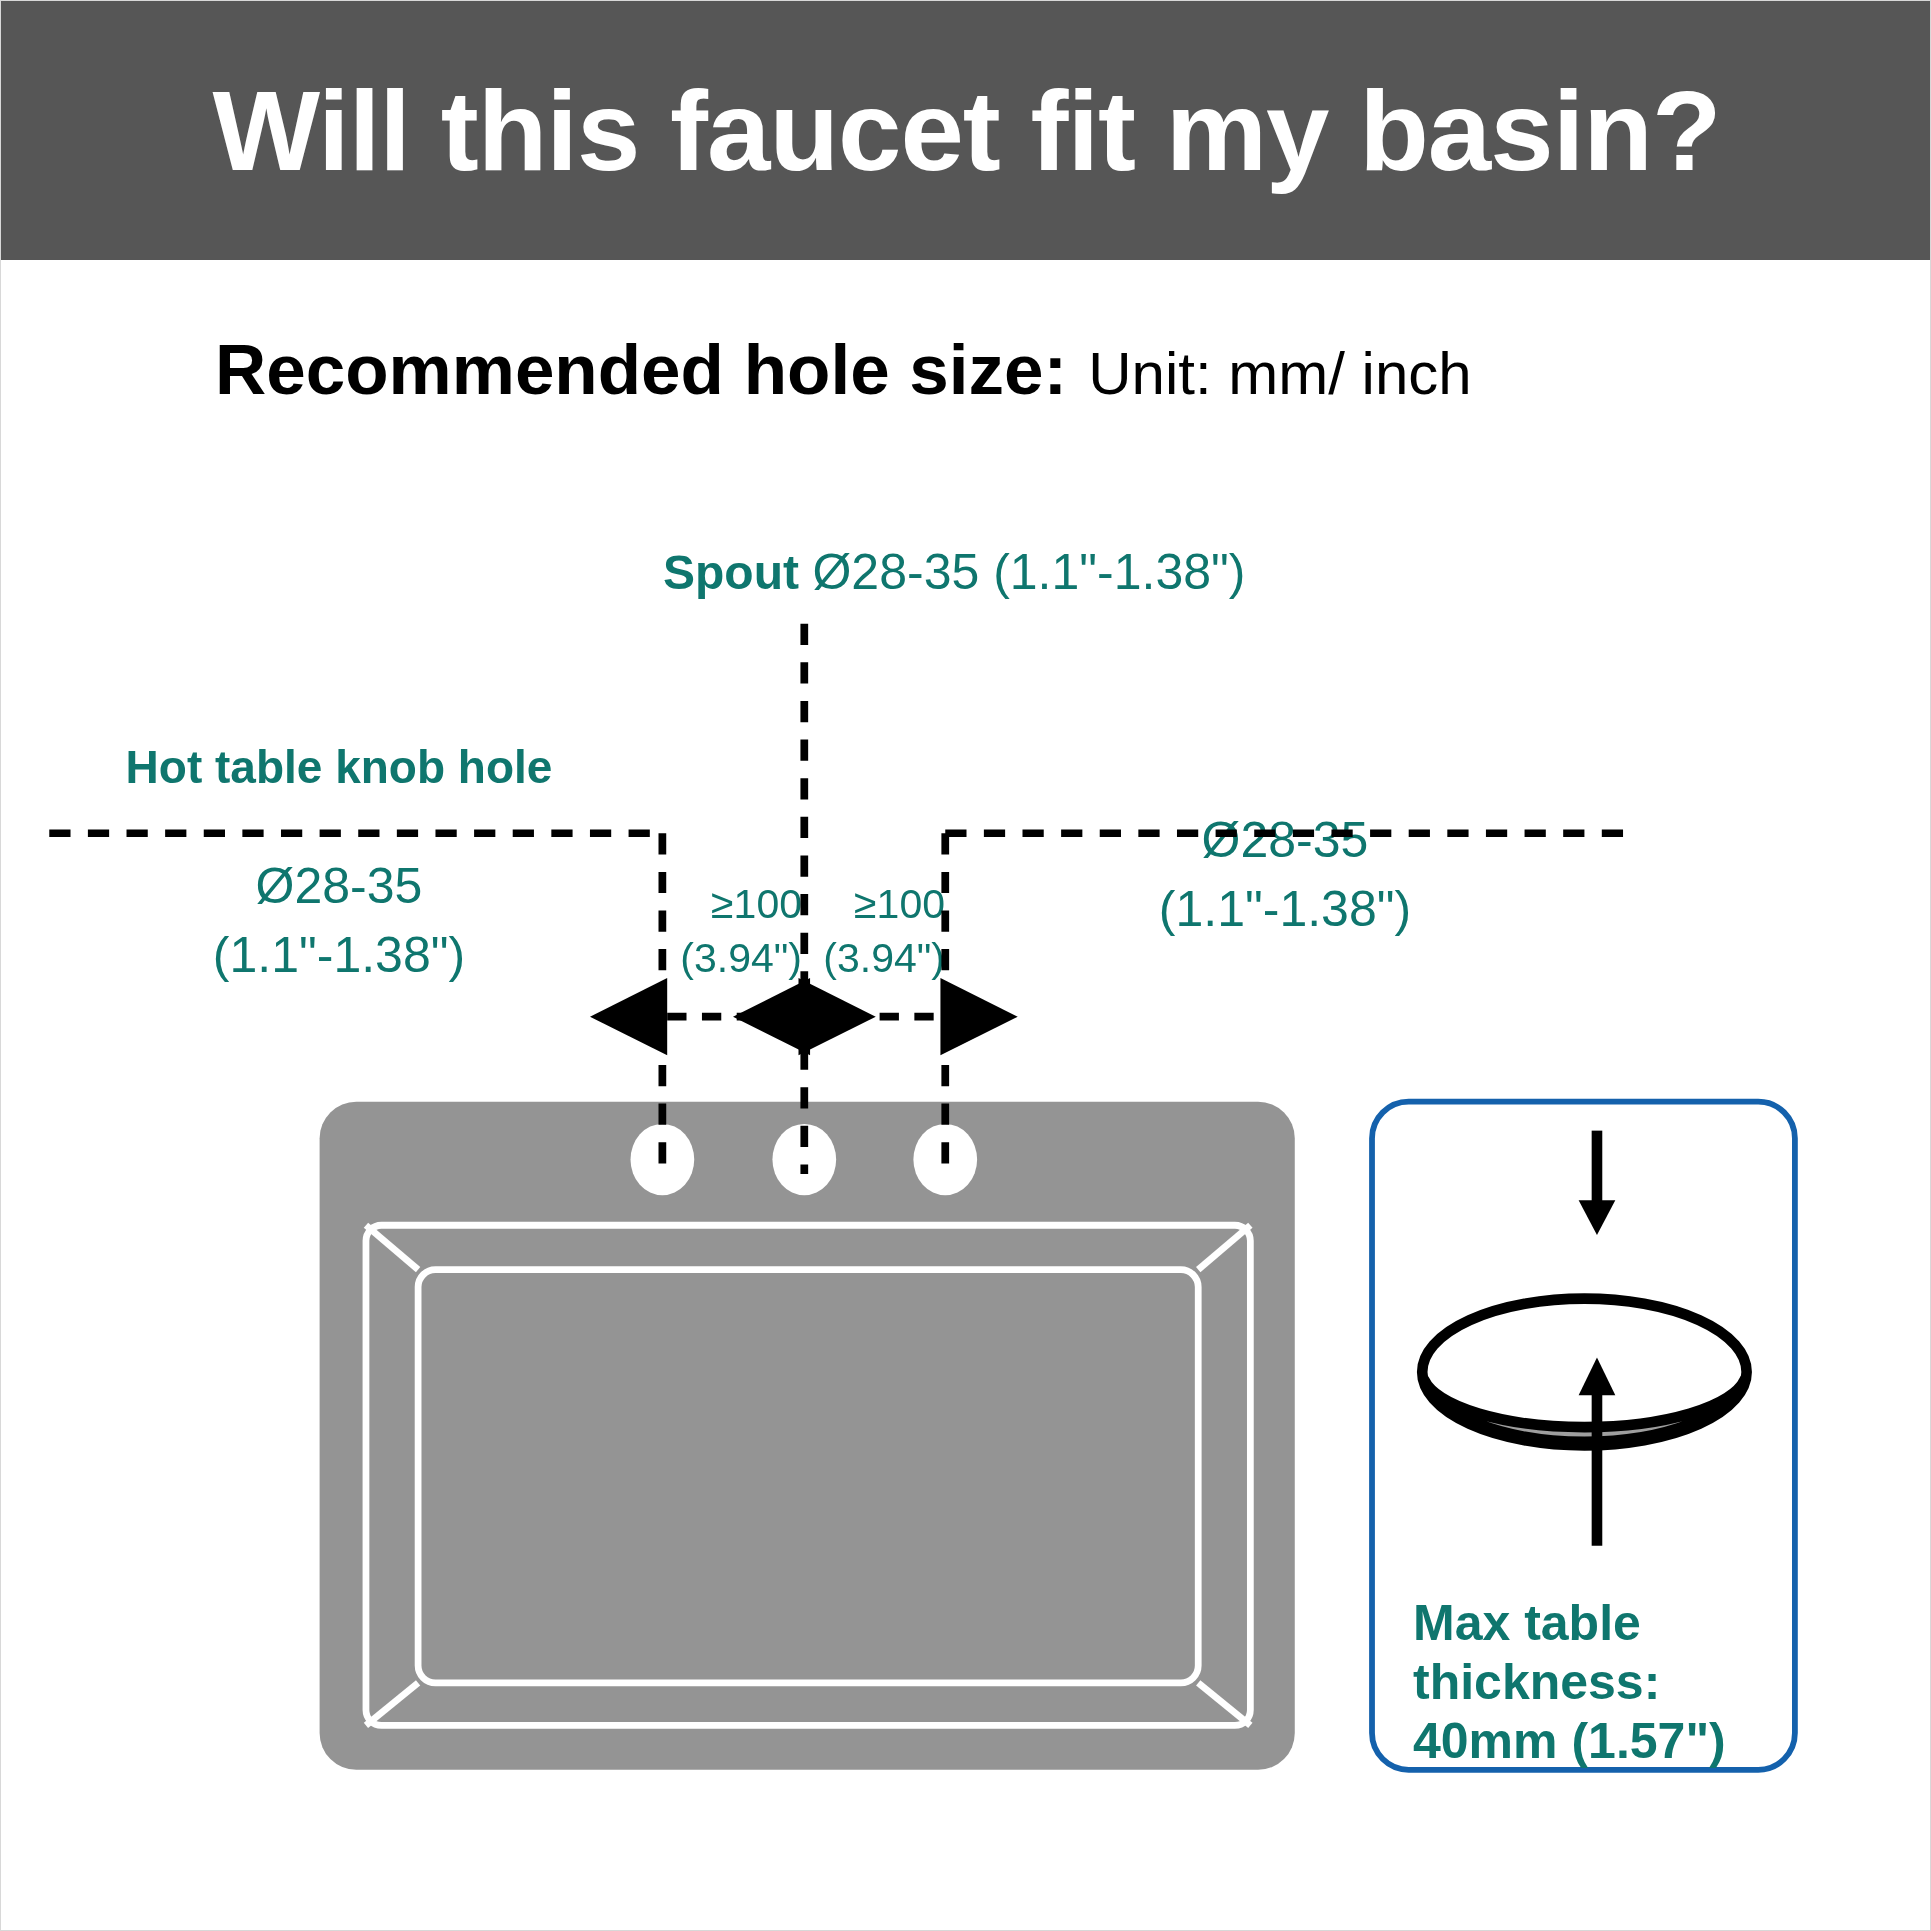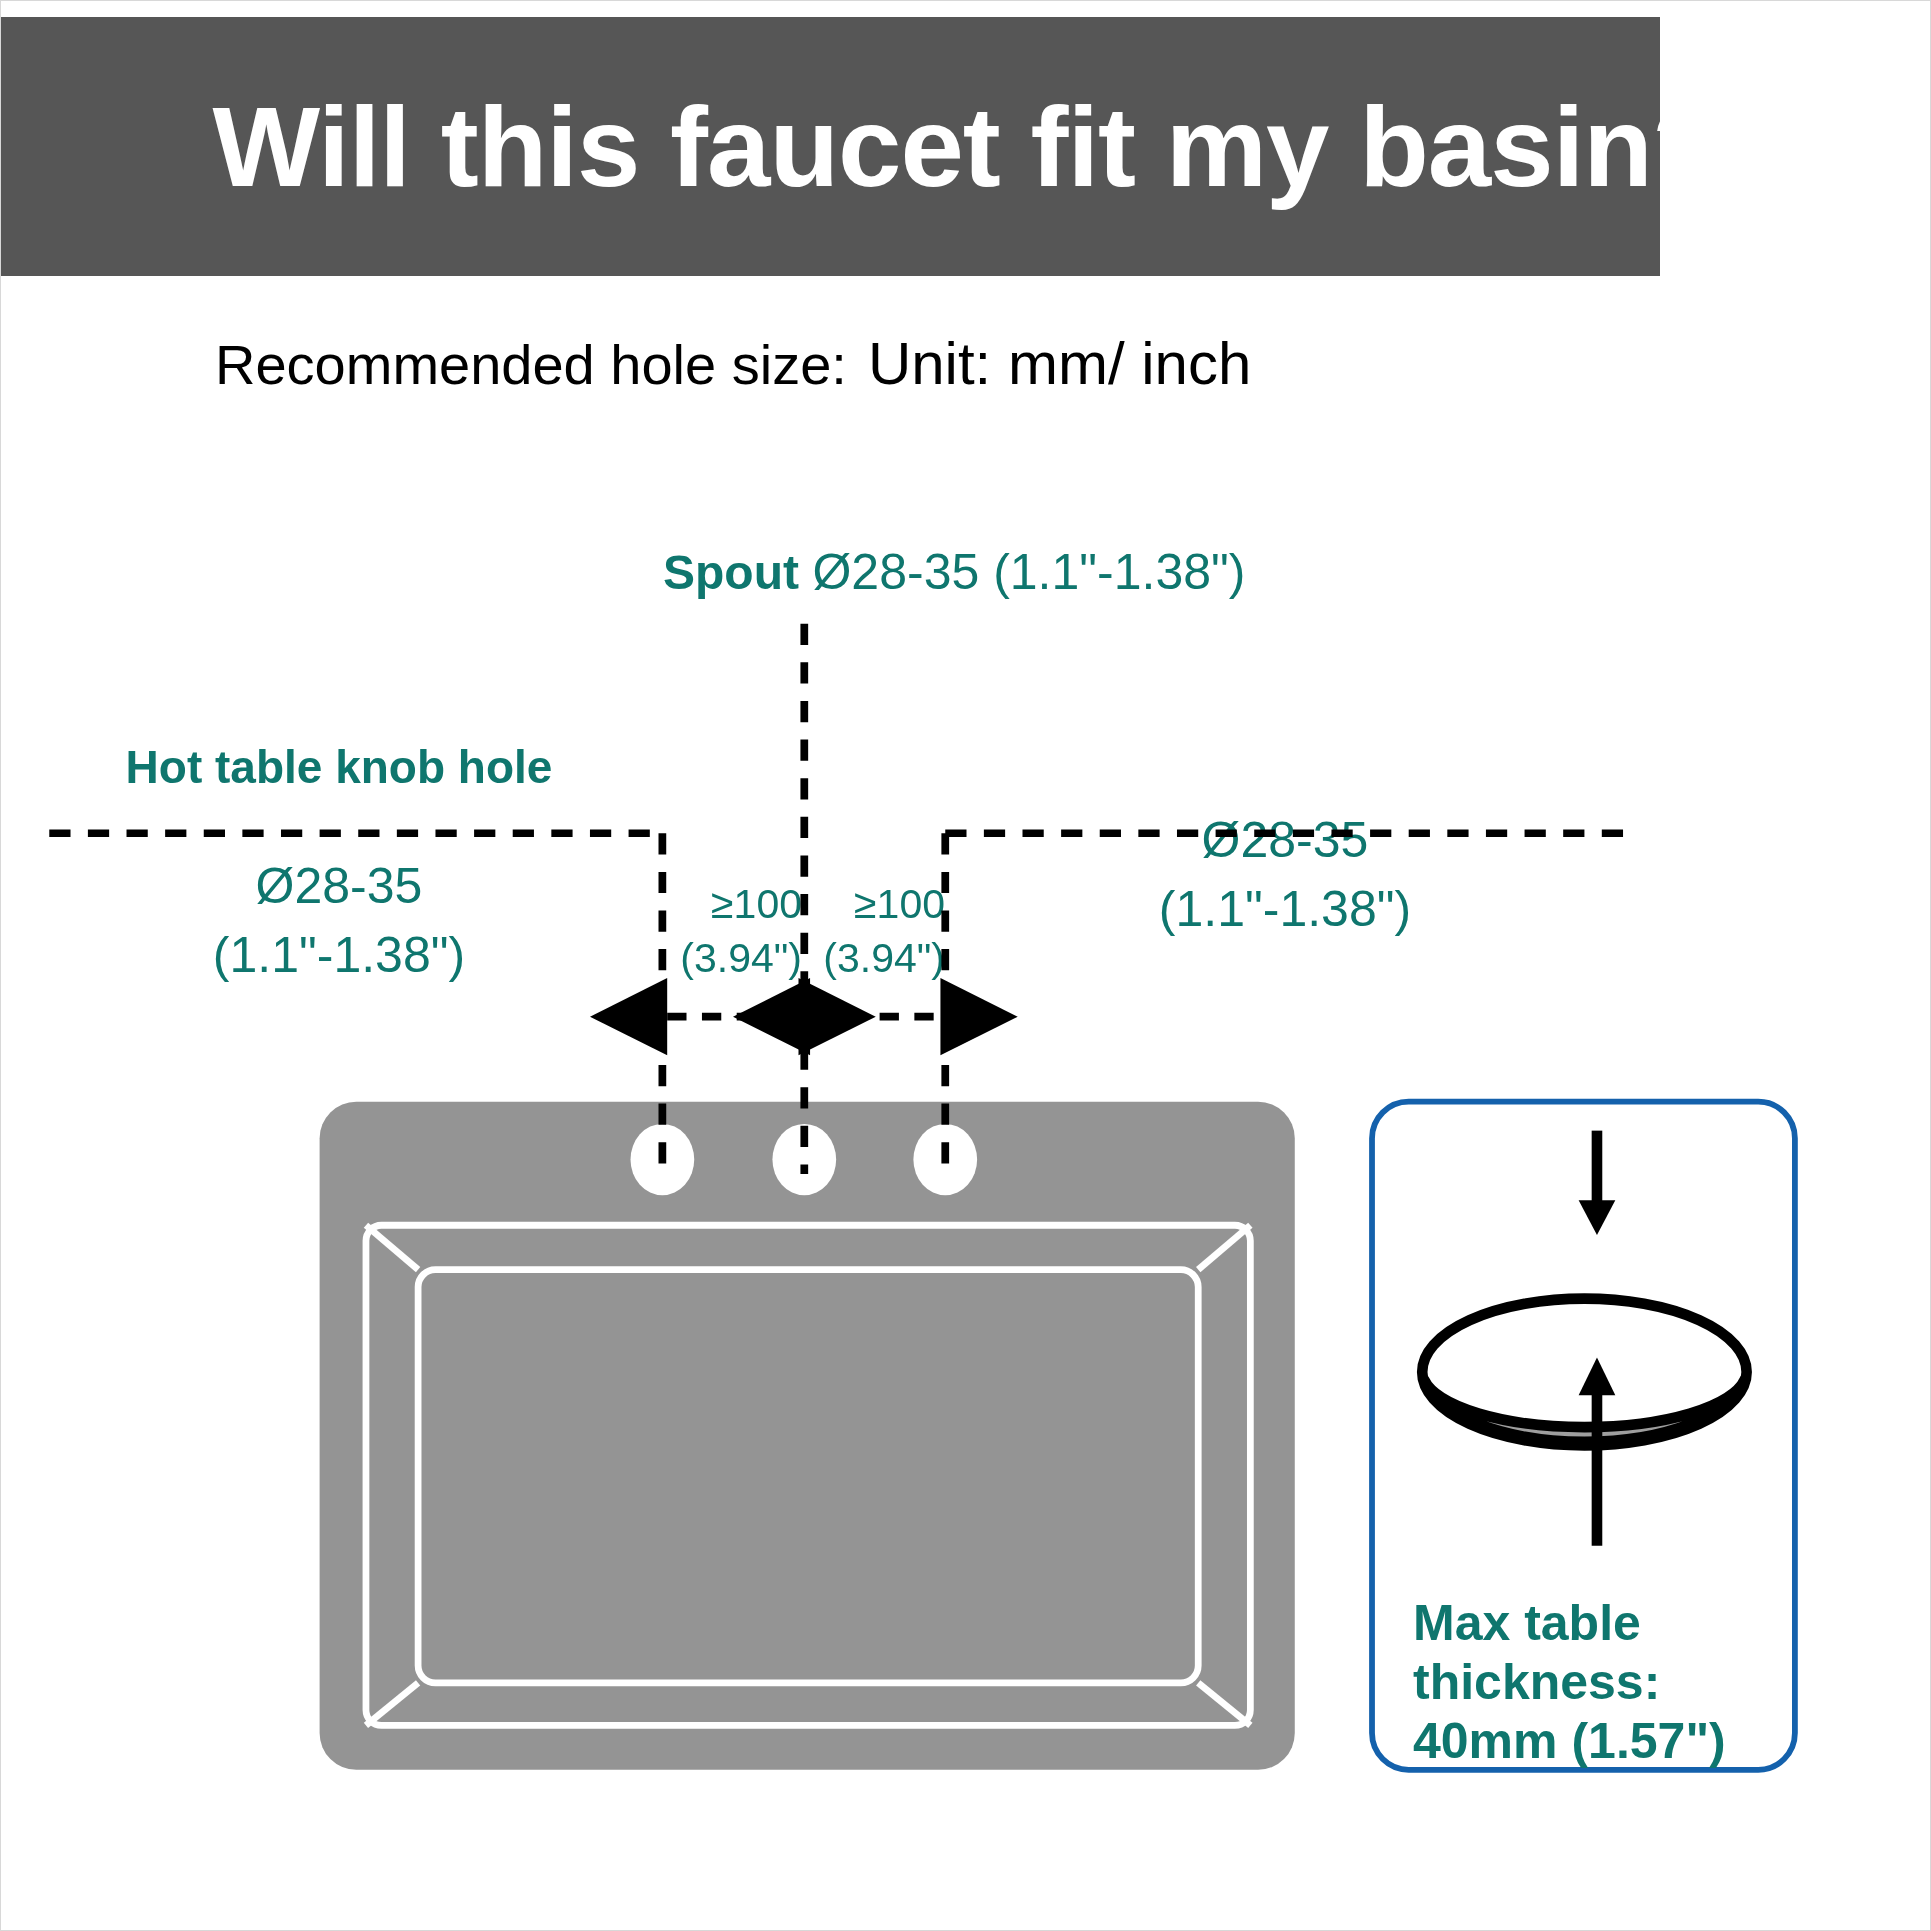--- a/index.html
+++ b/index.html
@@ -19,24 +19,23 @@
     overflow: hidden;
     border: 1px solid #d8d8d8;
     box-sizing: border-box;
   }
 
   
   #header-banner {
     position: absolute;
     left: 0;
     top: 0;
-    width: 1659px;
+    width: 1931px;
     height: 259px;
     background: #565656;
-    margin-top: 16px;
   }
   #header-title {
     position: absolute;
     left: 0;
     top: 0;
     width: 1931px;
     height: 259px;
     display: flex;
     align-items: center;
     justify-content: center;
@@ -53,22 +52,23 @@
   #subtitle-row {
     position: absolute;
     left: 214px;
     top: 333px;
     display: flex;
     align-items: baseline;
     white-space: nowrap;
     color: #000000;
   }
   #subtitle-main {
-    font-size: 56px;
-    line-height: 1;
+    font-size: 71px;
+    line-height: 1;
+    font-weight: bold;
   }
   #subtitle-unit {
     font-size: 60px;
     line-height: 1;
     margin-left: 21px;
   }
 
   
   .blue { color: #0f766e; }
 

